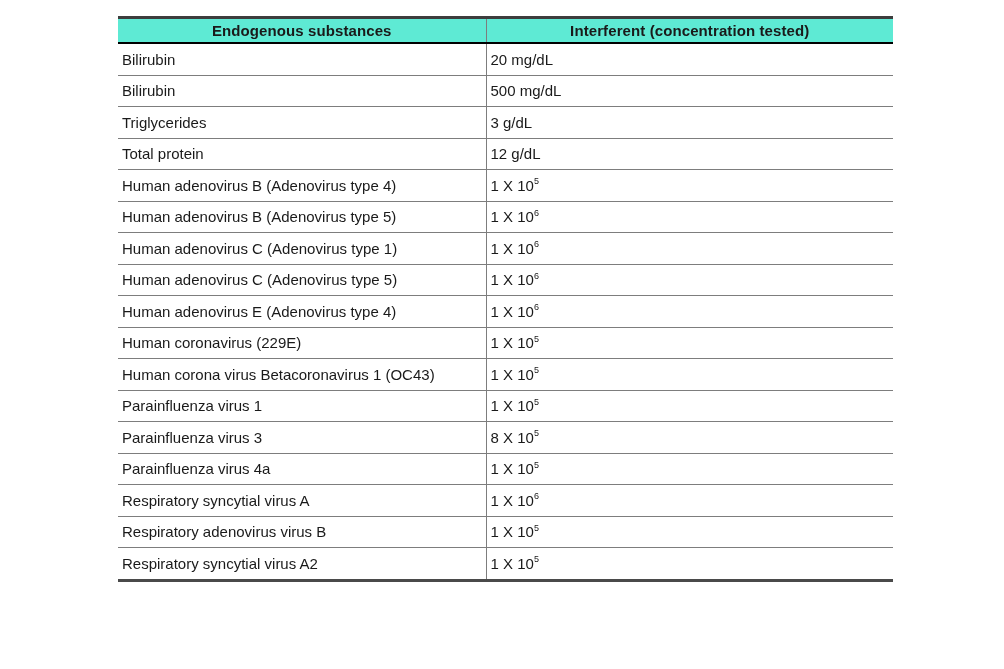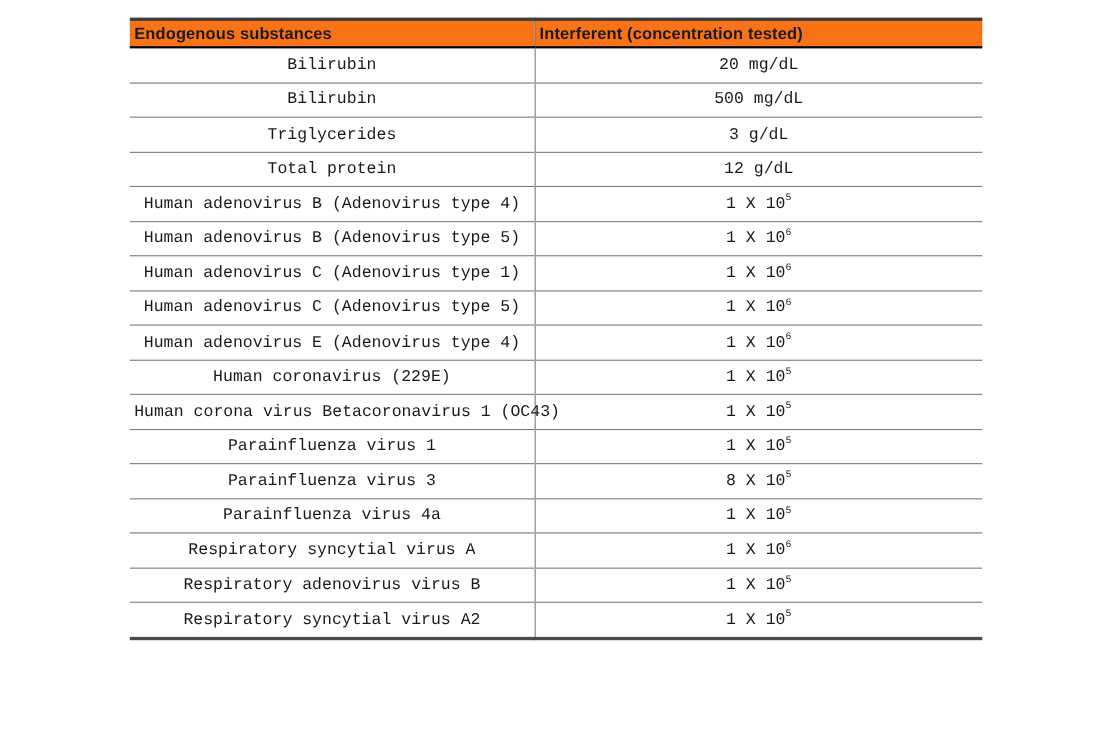--- a/index.html
+++ b/index.html
@@ -21,40 +21,39 @@
     top: 16px;
     width: 775px;
     border-collapse: collapse;
     table-layout: fixed;
     border-top: 3px solid #3d3d3d;
     border-bottom: 3px solid #4a4a4a;
   }
   col.col-substance { width: 368px; }
   col.col-value     { width: 407px; }
   th {
-    background: #f97316;
+    background: #5eead4;
     font-weight: bold;
     font-size: 15px;
     height: 23px;
-    text-align: left;
+    text-align: center;
     vertical-align: middle;
     border-bottom: 2px solid #000000;
     padding: 0 4px;
     letter-spacing: 0.1px;
   }
   td {
     font-size: 15px;
     font-weight: normal;
     height: 30.5px;
-    text-align: center;
+    text-align: left;
     vertical-align: middle;
     border-top: 1px solid #7d7d7d;
     padding: 0 4px;
     white-space: nowrap;
-    font-family: Liberation Mono, monospace;
   }
   tbody tr:first-child td { border-top: none; }
   th.first, td.first { border-right: 1px solid #7d7d7d; }
   sup.exp {
     font-size: 9px;
     line-height: 0;
     position: relative;
     top: -0.05em;
     vertical-align: super;
   }

